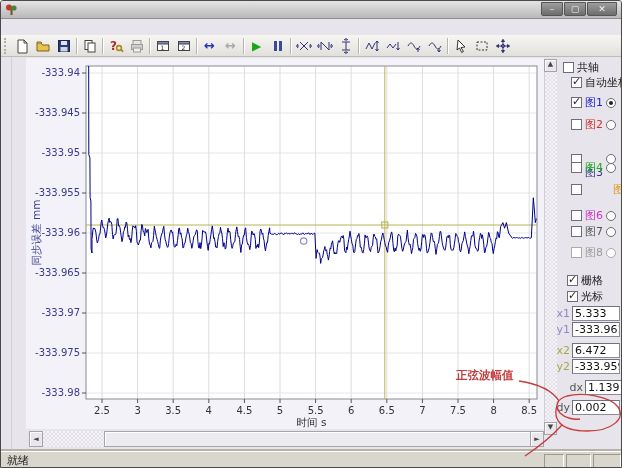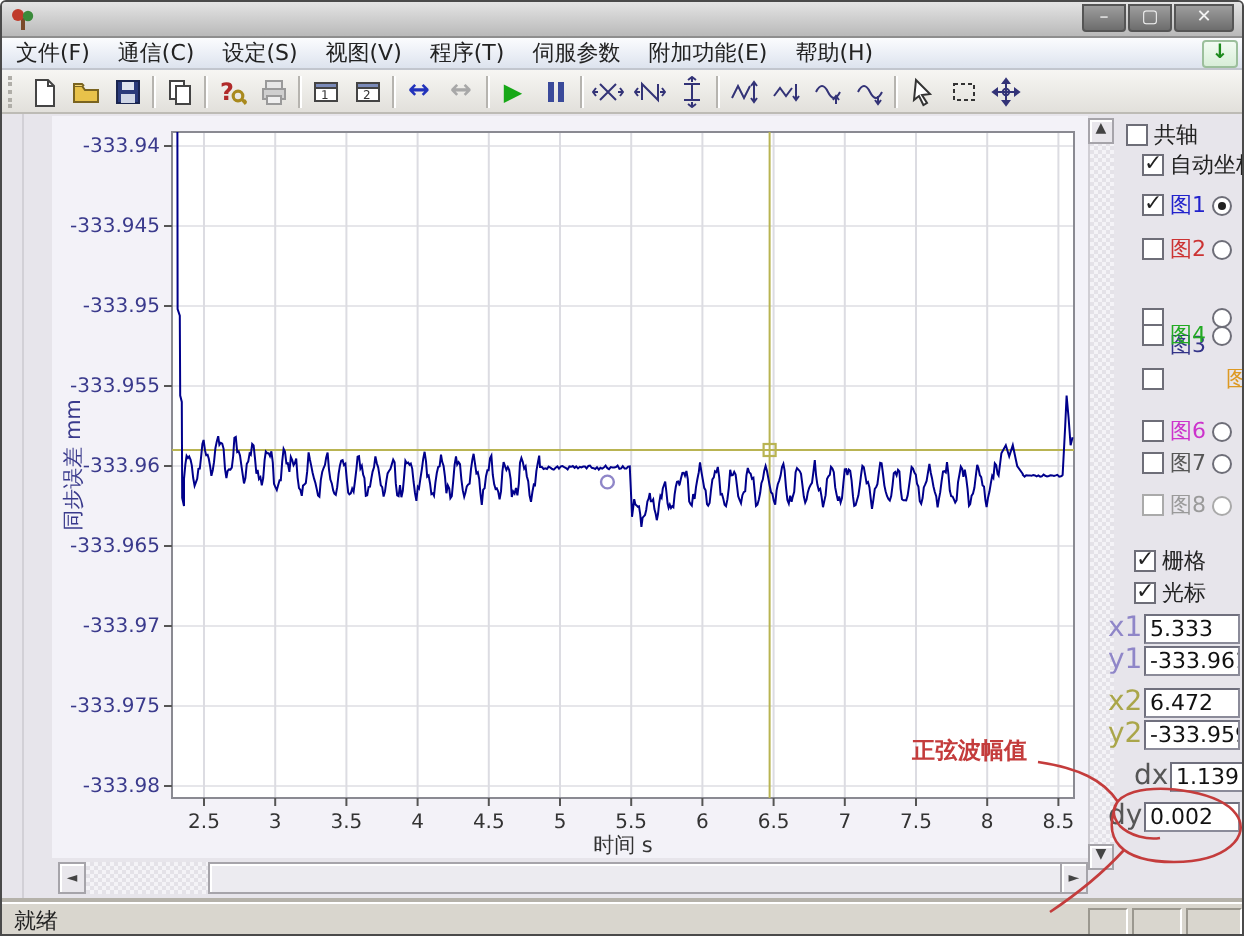--- a/index.html
+++ b/index.html
@@ -41,21 +41,21 @@
   .hthumb { position:absolute; left:75px; top:0; width:430px; height:16px; background:#ecebf0; border:1px solid #a6a4aa; box-shadow:inset 1px 1px 0 #fff; }
 
   
   .rp-row { position:absolute; display:flex; align-items:center; gap:3px; white-space:nowrap; }
   .cb { width:11px; height:11px; background:#fff; border:1px solid #6e6e78; position:relative; flex:none; }
   .cb.checked::after { content:"\2713"; position:absolute; left:0px; top:-3px; font-size:11px; color:#222; font-weight:bold; }
   .rb { width:10px; height:10px; background:#fff; border:1px solid #6e6e78; border-radius:50%; position:relative; flex:none; }
   .rb.sel::after { content:""; position:absolute; left:2px; top:2px; width:4px; height:4px; border-radius:50%; background:#222; }
   .rp-label { font-size:11px; }
   .field-row { position:absolute; display:flex; align-items:center; }
-  .field-label { width:16px; text-align:right; margin-right:2px; font-size:14px; }
+  .field-label { width:16px; text-align:right; margin-right:2px; font-size:11px; }
   .field-input { width:48px; height:15px; background:#fff; border:1px solid #8b8b99; border-top-color:#70707e; border-left-color:#70707e; font-size:11px; padding:0 2px; line-height:13px; overflow:hidden; color:#111; }
 
   
   .statusbar { position:absolute; left:0; top:450px; width:622px; height:18px; background:#d9d6ce; border-top:1px solid #fff; box-shadow:0 -2px 0 #b5b2aa; display:flex; align-items:center; }
   .status-text { margin-left:6px; font-size:11px; color:#222; }
   .status-pane { position:absolute; top:2px; height:14px; border:1px solid #9b988f; border-bottom-color:#fff; border-right-color:#fff; }
 
   #anno-svg { position:absolute; left:0; top:0; z-index:50; pointer-events:none; }
 </style>
 </head>
@@ -69,31 +69,20 @@
       <circle cx="4" cy="4.5" r="3" fill="#c03a2a"></circle>
       <circle cx="9" cy="5" r="2.6" fill="#3a8a3a"></circle>
     </svg>
     <div class="winbtns">
       <div class="winbtn">–</div>
       <div class="winbtn">▢</div>
       <div class="winbtn close">✕</div>
     </div>
   </div>
 
-  <div class="menubar">
-    <span class="menuitem">文件(F)</span>
-    <span class="menuitem">通信(C)</span>
-    <span class="menuitem">设定(S)</span>
-    <span class="menuitem">视图(V)</span>
-    <span class="menuitem">程序(T)</span>
-    <span class="menuitem">伺服参数</span>
-    <span class="menuitem">附加功能(E)</span>
-    <span class="menuitem">帮助(H)</span>
-    <div class="menu-overflow"><span>↓</span></div>
-  </div>
 
   <div class="toolbar">
     <div class="grip"></div>
 
     <div class="tbtn">
         <svg width="16" height="16">
           <path d="M4 2h6l3 3v10H4z" fill="#fff" stroke="#444"></path>
           <path d="M10 2v3h3" fill="none" stroke="#444"></path>
         </svg>
       </div>

